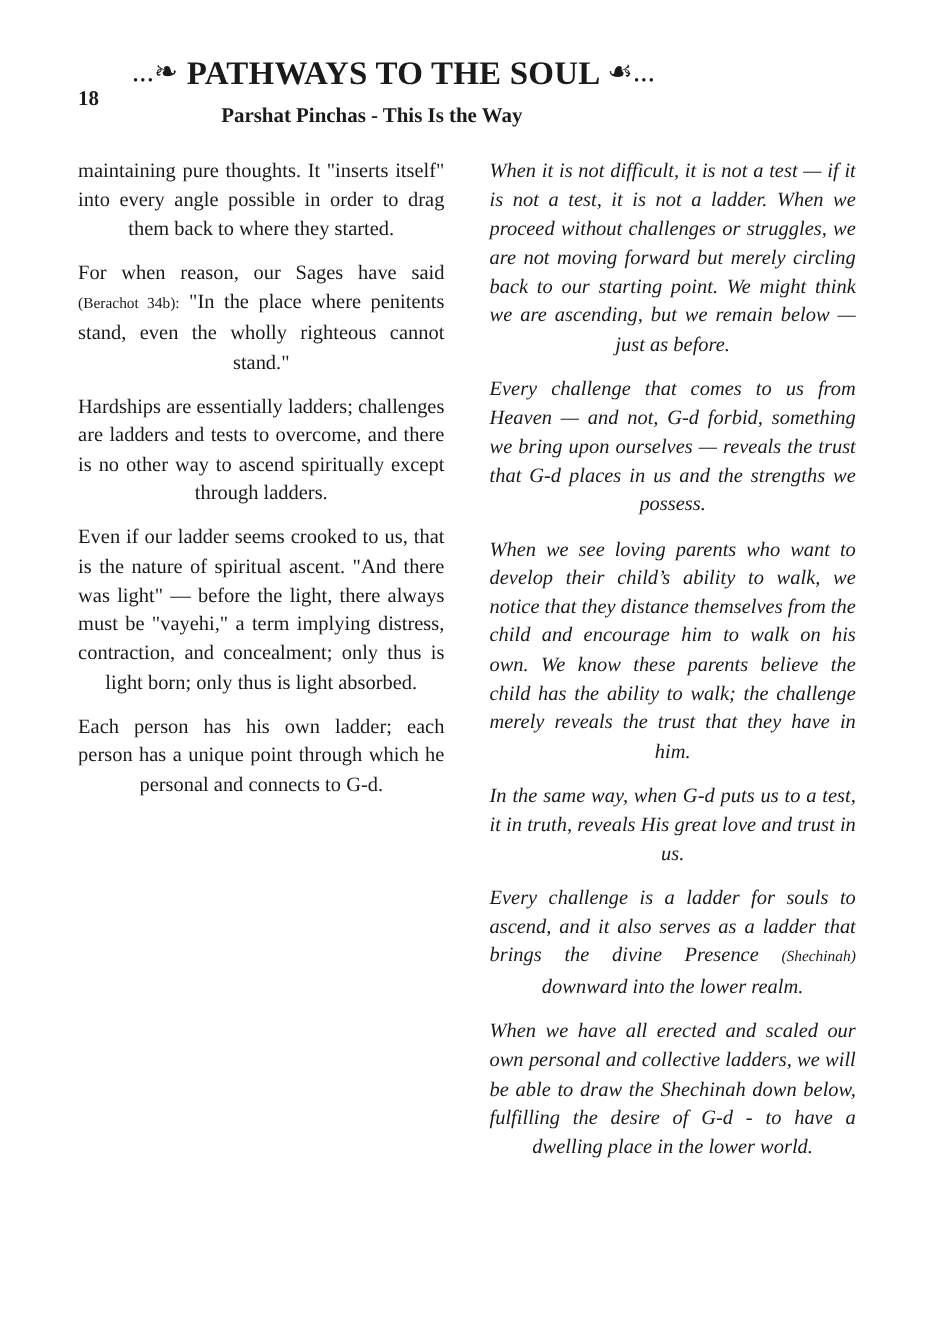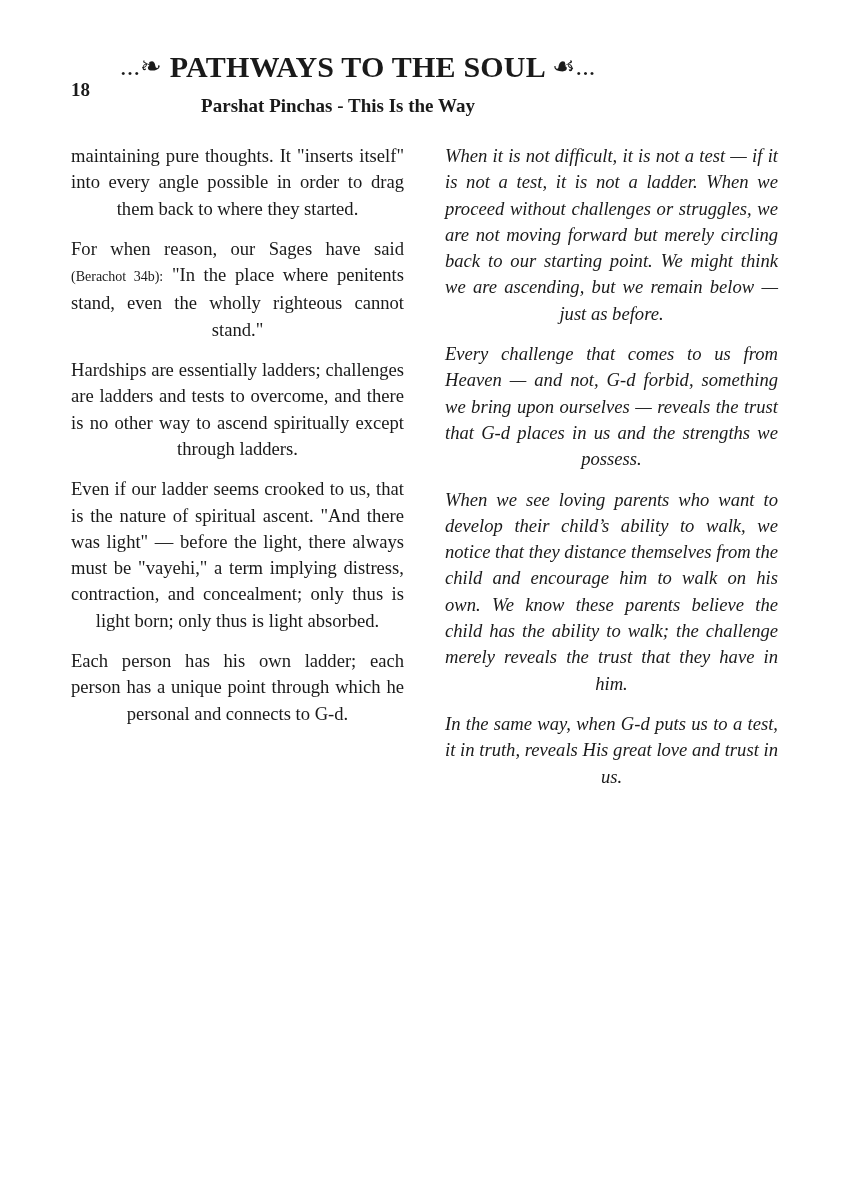--- a/index.html
+++ b/index.html
@@ -37,13 +37,15 @@
   <p class="para">Hardships are essentially ladders; challenges are ladders and tests to overcome, and there is no other way to ascend spiritually except through ladders.</p>
   <p class="para">Even if our ladder seems crooked to us, that is the nature of spiritual ascent. "And there was light" — before the light, there always must be "vayehi," a term implying distress, contraction, and concealment; only thus is light born; only thus is light absorbed.</p>
   <p class="para">Each person has his own ladder; each person has a unique point through which he personal and connects to G-d.</p>
 </div>
 
 <div class="col col-right">
   <p class="para">When it is not difficult, it is not a test — if it is not a test, it is not a ladder. When we proceed without challenges or struggles, we are not moving forward but merely circling back to our starting point. We might think we are ascending, but we remain below — just as before.</p>
   <p class="para">Every challenge that comes to us from Heaven — and not, G-d forbid, something we bring upon ourselves — reveals the trust that G-d places in us and the strengths we possess.</p>
   <p class="para">When we see loving parents who want to develop their child’s ability to walk, we notice that they distance themselves from the child and encourage him to walk on his own. We know these parents believe the child has the ability to walk; the challenge merely reveals the trust that they have in him.</p>
   <p class="para">In the same way, when G-d puts us to a test, it in truth, reveals His great love and trust in us.</p>
+  <p class="para"><span>Every challenge is a ladder for souls to ascend, and it also serves as a ladder that brings the divine Presence </span><span class="ref">(Shechinah)</span><span> downward into the lower realm.</span></p>
+  <p class="para">When we have all erected and scaled our own personal and collective ladders, we will be able to draw the Shechinah down below, fulfilling the desire of G-d - to have a dwelling place in the lower world.</p>
 </div>
 
 </body></html>

